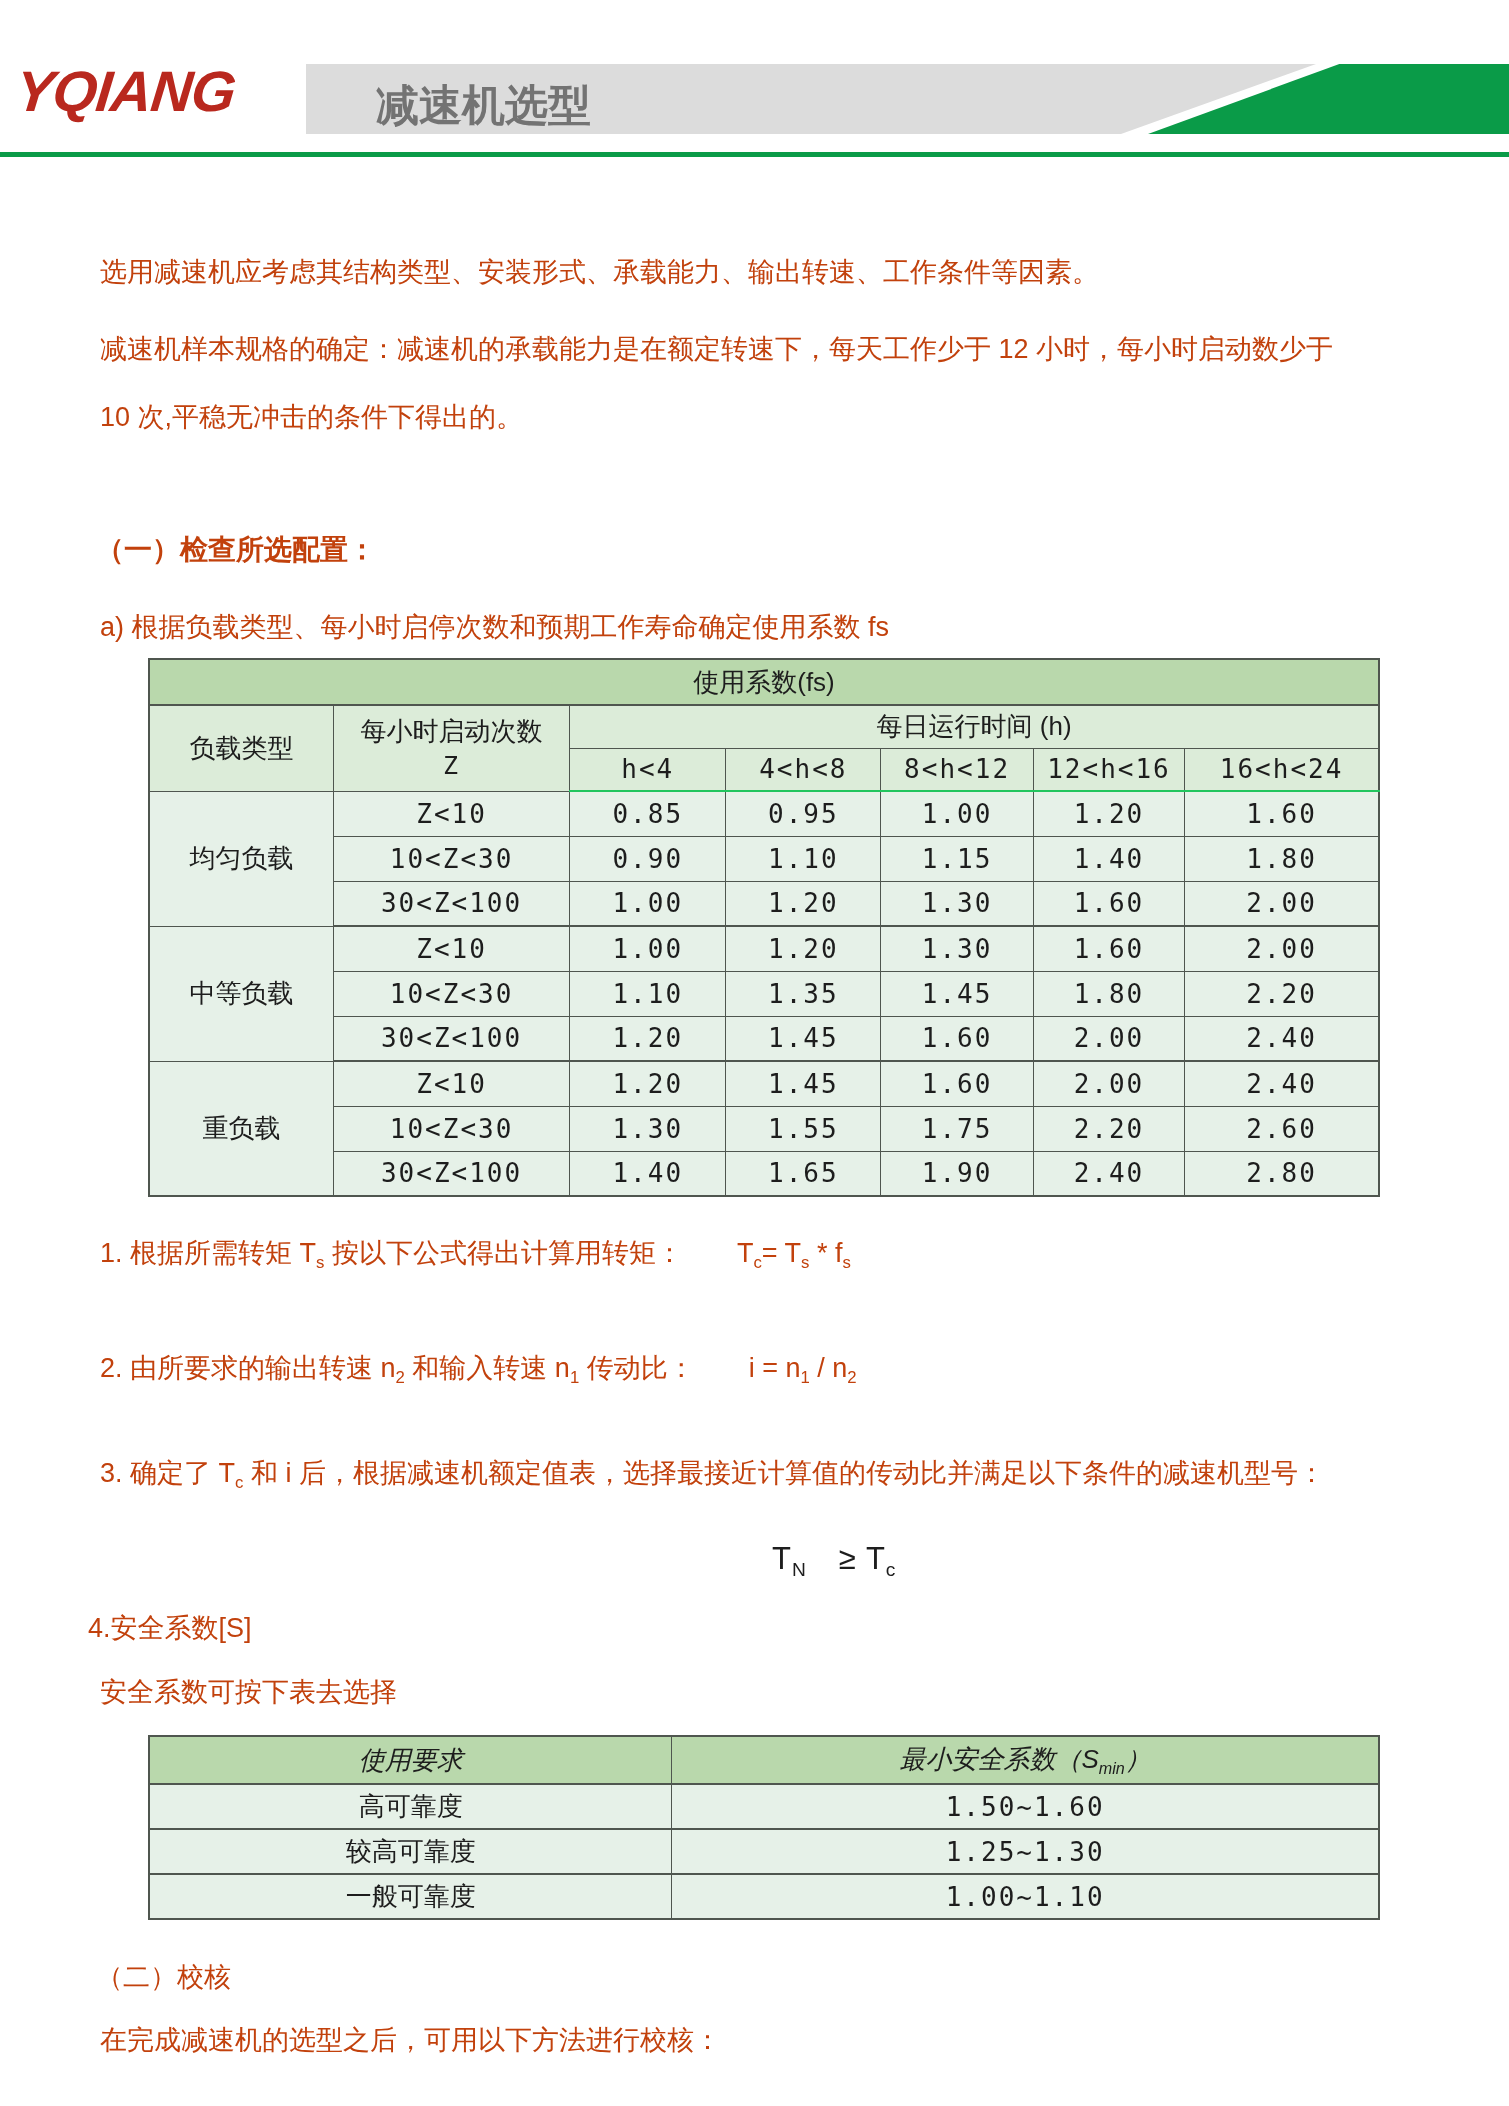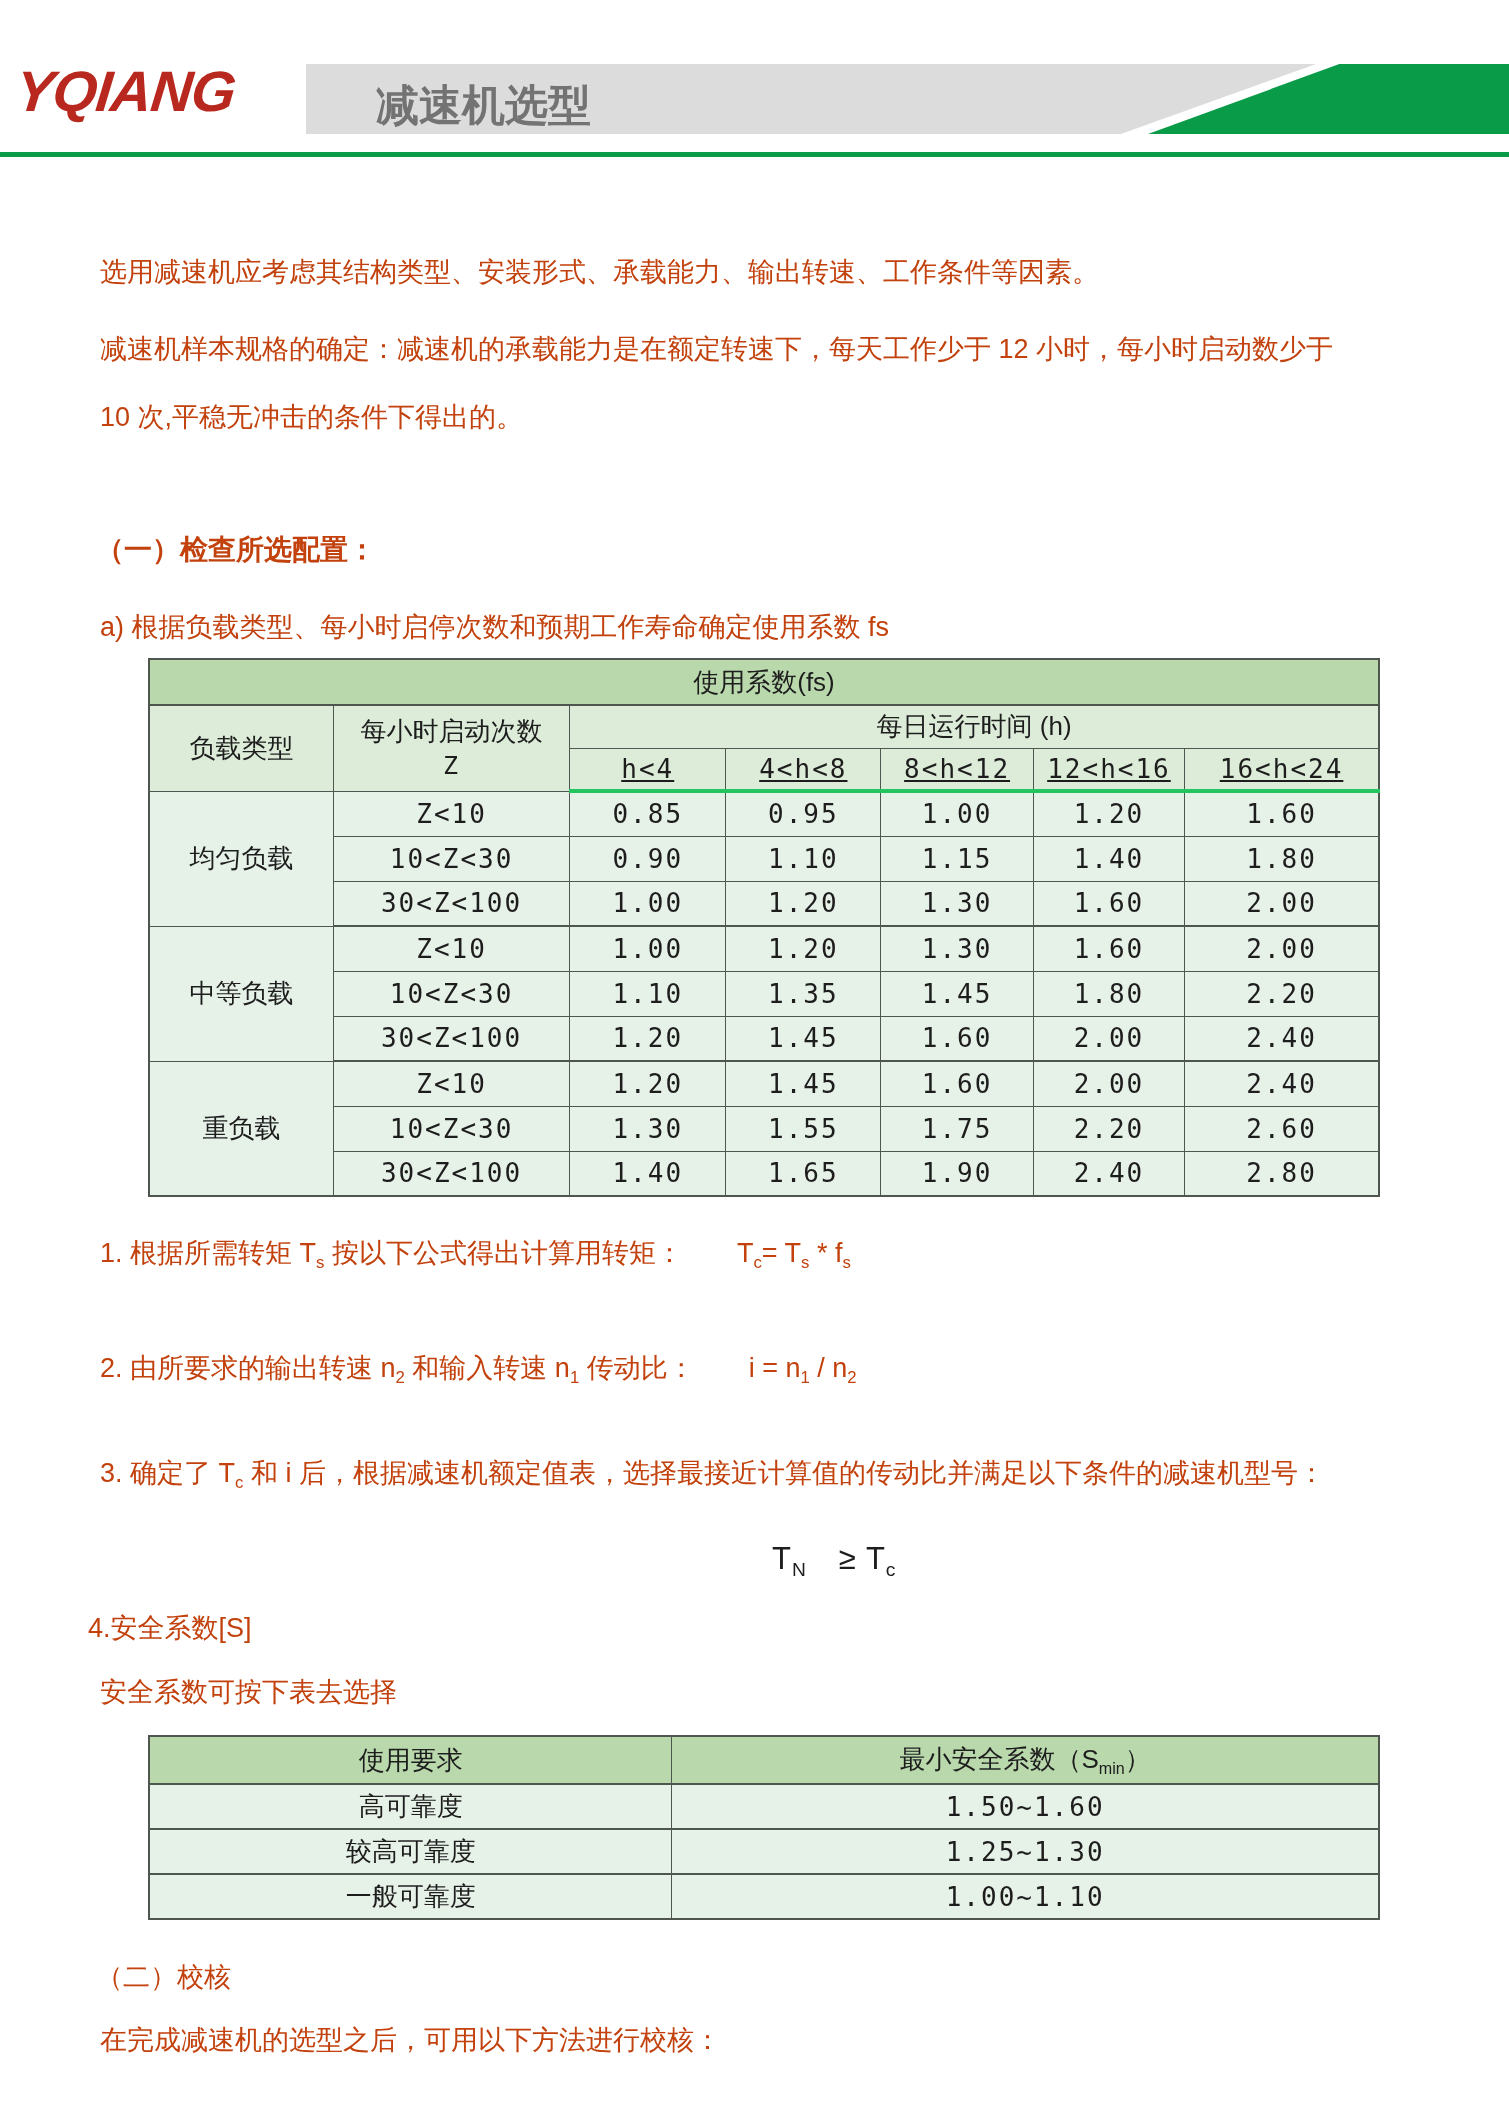--- a/index.html
+++ b/index.html
@@ -28,30 +28,30 @@
 
   
   table { border-collapse:collapse; table-layout:fixed; }
   .grn-table { border:2px solid #4f564f; width:1232px; }
   .grn-table td {
     border:1px solid #4f564f; text-align:center; vertical-align:middle;
     font-size:26px; background:#e6f1e8; padding:0;
   }
   .title-cell  { background:#b9d8ac !important; font-size:27px; height:44px; border-bottom:2px solid #4f564f !important; }
   .hdr-cell    { background:#dcecd9 !important; }
-  .hdr-bottom td { border-bottom:4px solid #22c55e;text-decoration:underline; }
+  .hdr-bottom td { border-bottom:2px solid #22c55e; }
   .group-end td  { border-bottom:2px solid #4f564f; }
   .row-h1 { height:43px; }
   .row-h2 { height:43px; }
   .row-d  { height:45px; }
   .num, .mono { font-family:"DejaVu Sans Mono", monospace; font-size:25px; letter-spacing:2px; }
   .zhdr-line { line-height:1.35; }
 
   .t2 td { font-size:26px; }
-  .t2 .title-cell { height:46px; border-bottom:2px solid #4f564f !important; }
+  .t2 .title-cell { height:46px; border-bottom:2px solid #4f564f !important;font-style:italic; }
   .t2 .row-d { height:45px; border-bottom:2px solid #4f564f; }
 
   .formula-big { font-size:31px; white-space:nowrap; letter-spacing:1px;text-align:right; }
 </style>
 </head>
 <body>
 
 <div class="page">
 
   <div class="abs logo">YQIANG</div>

